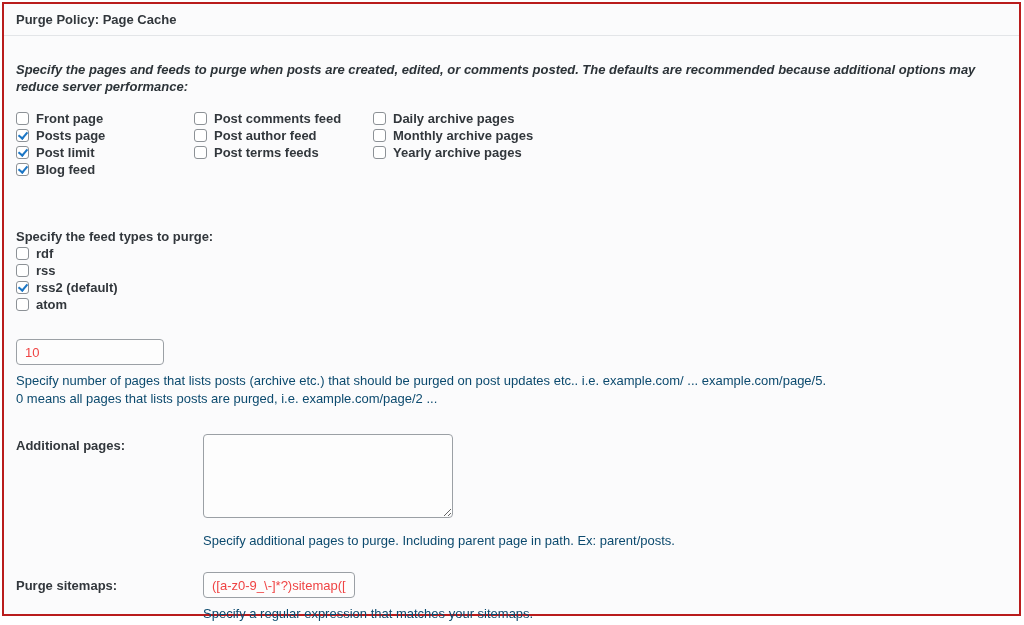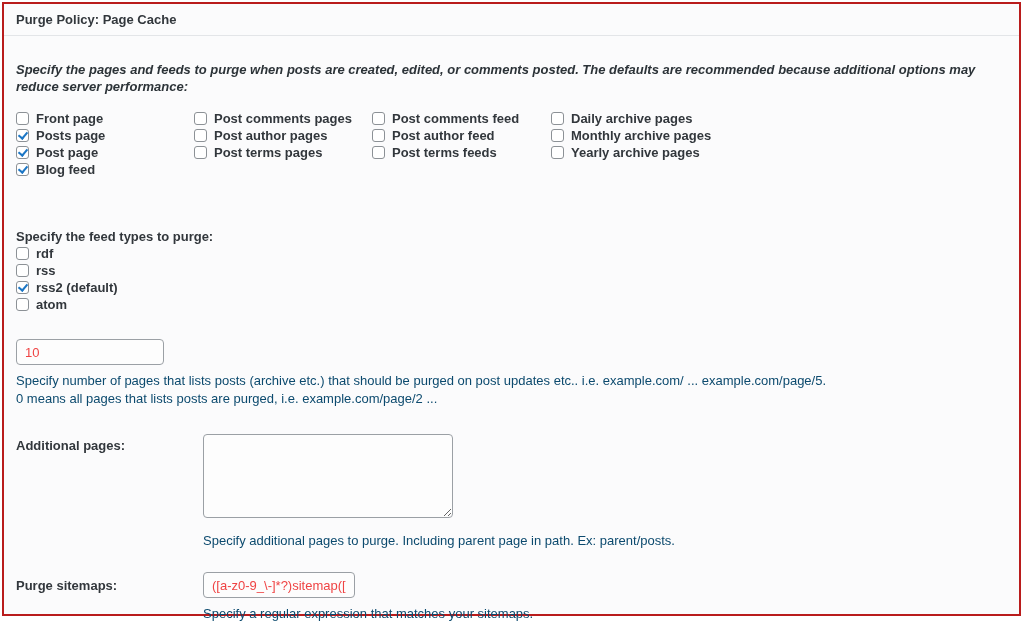--- a/index.html
+++ b/index.html
@@ -89,42 +89,26 @@
     <span class="cb-label">Front page</span>
   </label>
 
   <label class="cb-row">
     <span class="cb-box checked"></span>
     <span class="cb-label">Posts page</span>
   </label>
 
   <label class="cb-row">
     <span class="cb-box checked"></span>
-    <span class="cb-label">Post page</span>
+    <span class="cb-label">Post limit</span>
   </label>
 
   <label class="cb-row">
     <span class="cb-box checked"></span>
     <span class="cb-label">Blog feed</span>
-  </label>
-</div>
-      <div class="cb-col-1">
-  <label class="cb-row">
-    <span class="cb-box"></span>
-    <span class="cb-label">Post comments pages</span>
-  </label>
-
-  <label class="cb-row">
-    <span class="cb-box"></span>
-    <span class="cb-label">Post author pages</span>
-  </label>
-
-  <label class="cb-row">
-    <span class="cb-box"></span>
-    <span class="cb-label">Post terms pages</span>
   </label>
 </div>
       <div class="cb-col-2">
   <label class="cb-row">
     <span class="cb-box"></span>
     <span class="cb-label">Post comments feed</span>
   </label>
 
   <label class="cb-row">
     <span class="cb-box"></span>

